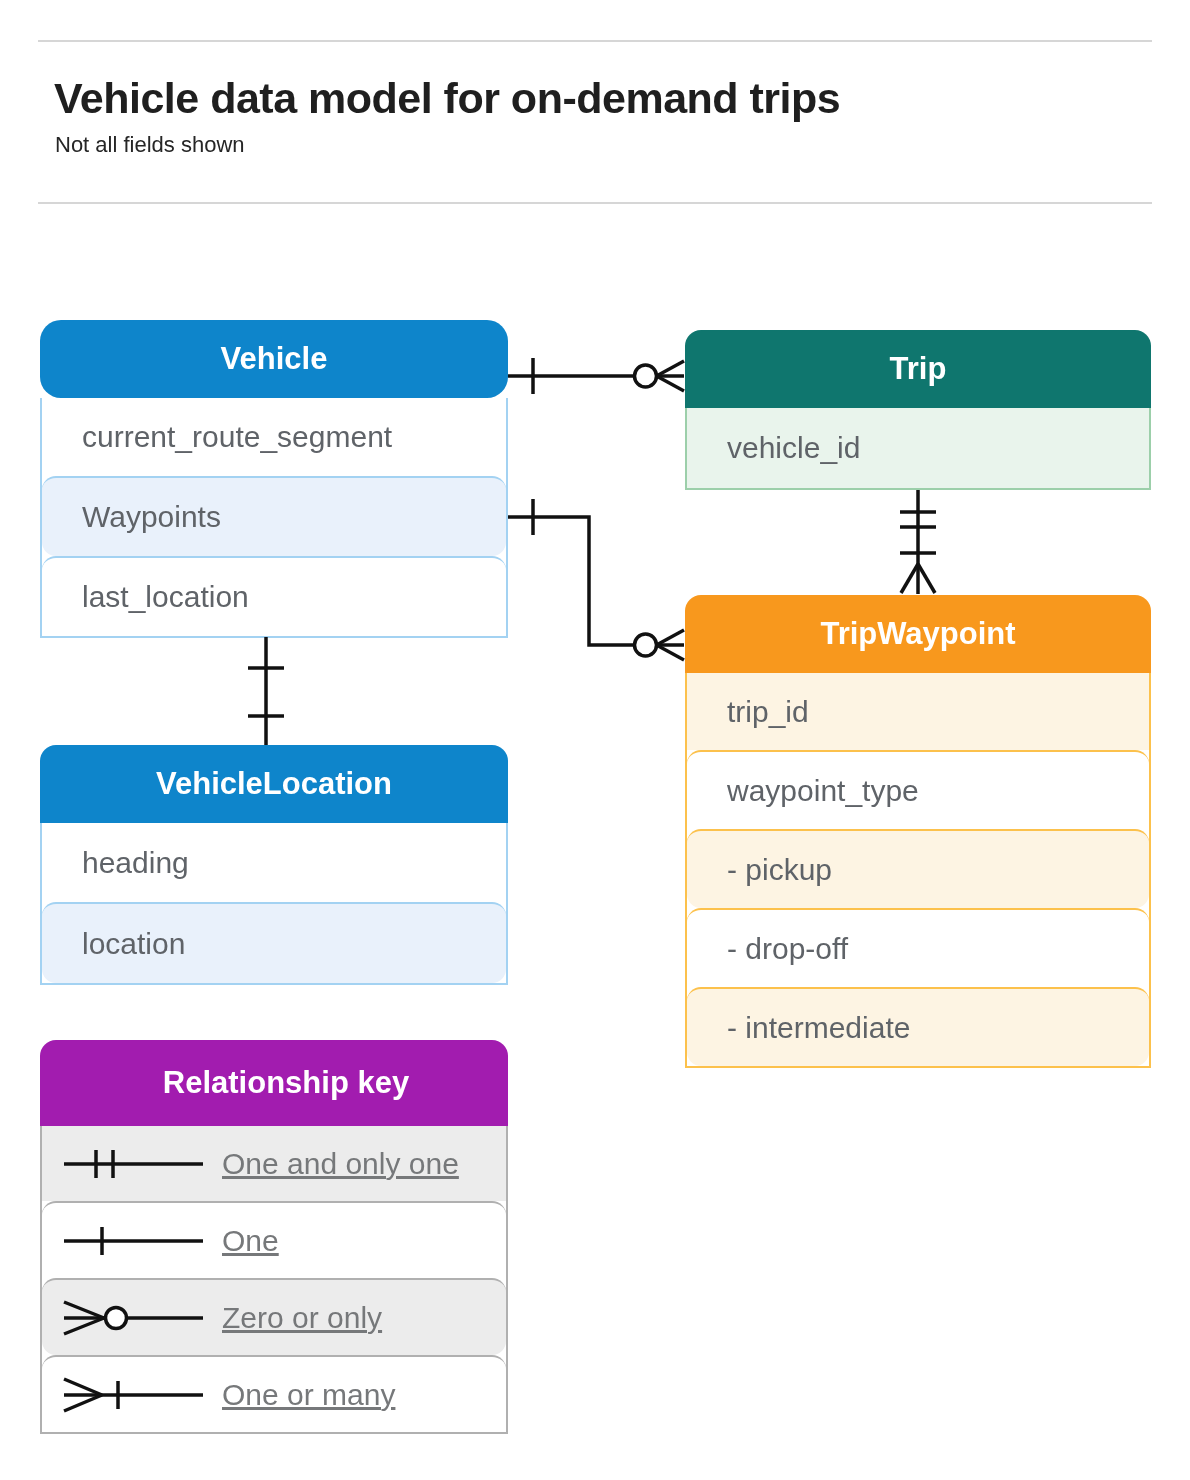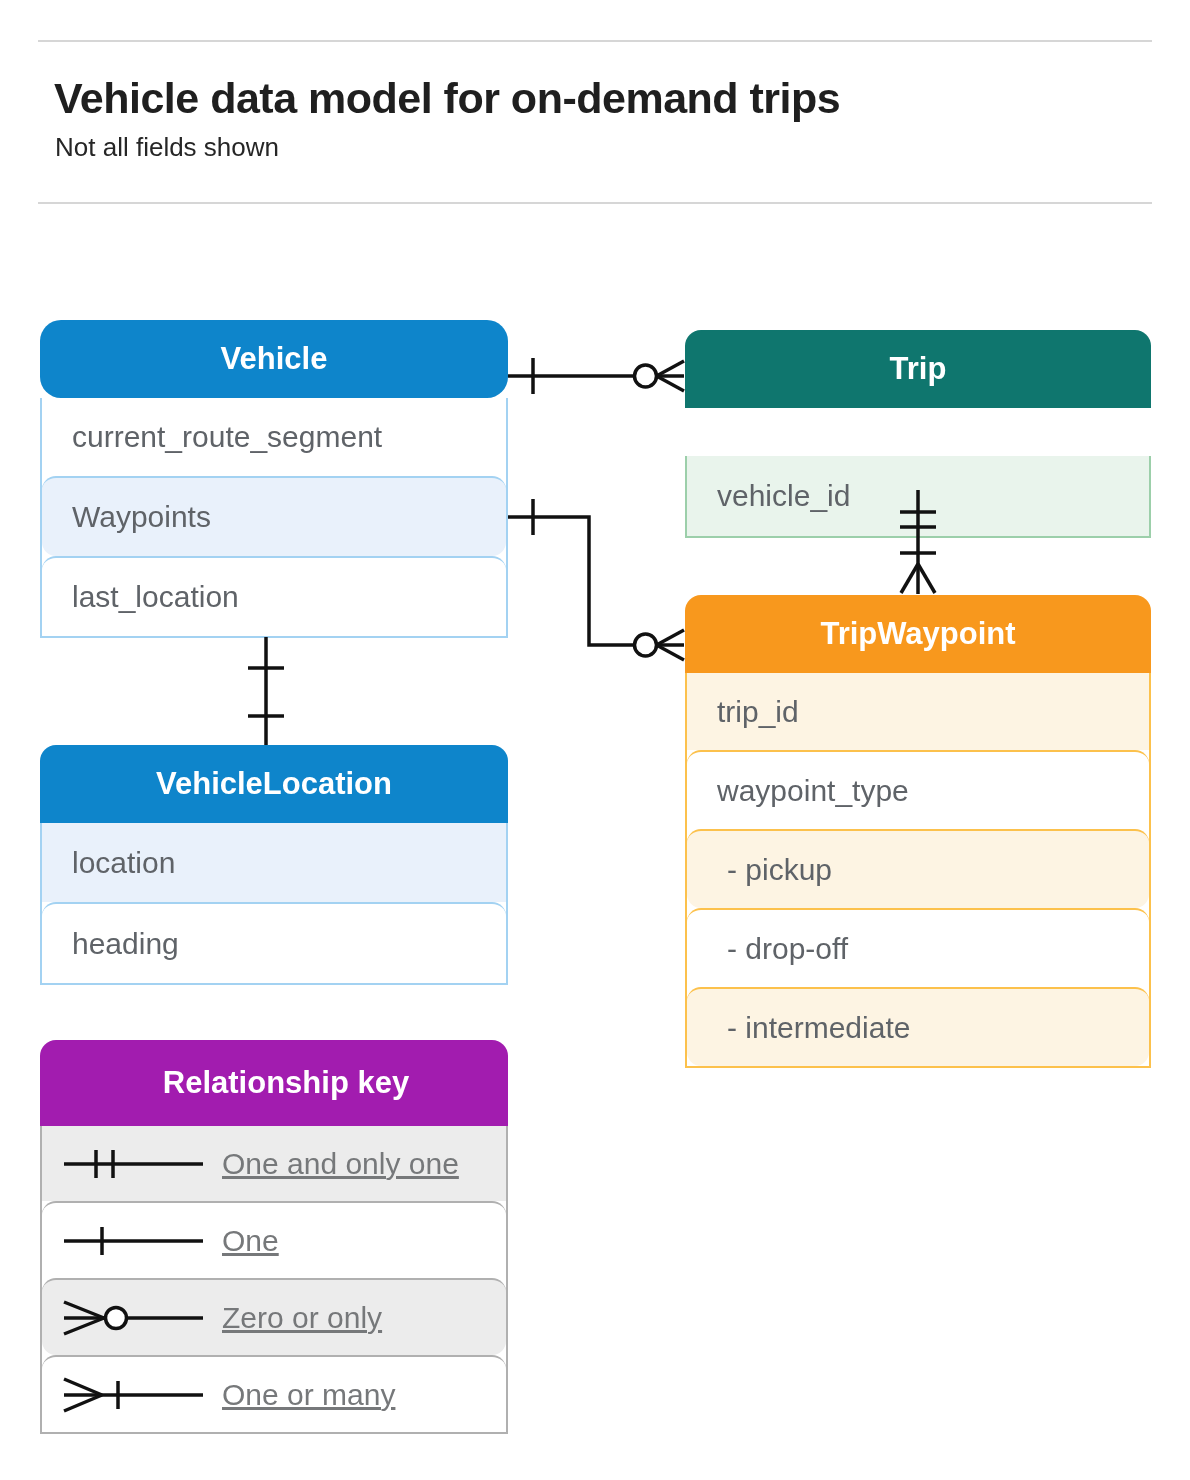--- a/index.html
+++ b/index.html
@@ -2,35 +2,35 @@
 <html><head>
 <meta charset="utf-8">
 <style>
   html,body{margin:0;padding:0;background:#fff;}
   .canvas{
     position:relative;width:1190px;height:1480px;background:#fff;
     font-family:"Liberation Sans", sans-serif;overflow:hidden;
   }
   .rule{position:absolute;left:38px;width:1114px;height:2px;background:#d6d6d6;}
   .page-title{position:absolute;left:54px;top:74px;font-size:43px;font-weight:700;color:#1f1f1f;letter-spacing:-0.5px;}
-  .page-subtitle{position:absolute;left:55px;top:132px;font-size:26px;color:#262626;}
+  .page-subtitle{position:absolute;left:55px;top:132px;font-size:22px;color:#262626;}
 
   .entity{position:absolute;}
   .hdr{height:78px;display:flex;align-items:center;justify-content:center;
        color:#fff;font-size:31px;font-weight:700;border-radius:16px 16px 0 0;}
   .rows{border-width:0 2px 2px 2px;border-style:solid;background:#fff;}
-  .row{height:78px;display:flex;align-items:center;padding-left:30px;
+  .row{height:78px;display:flex;align-items:center;padding-left:40px;
        font-size:30px;color:#5f6368;background:#fff;}
   .row:not(:first-child){border-top:2px solid;border-radius:14px;}
   .row.sub{padding-left:40px;}
 
   .e-blue .rows,.e-blue .row:not(:first-child){border-color:#a3d2f2;}
   .e-blue .tint{background:#e9f1fb;}
   .e-green .rows,.e-green .row:not(:first-child){border-color:#9ccfaa;}
-  .e-green .tint{background:#e9f4ec;margin-top:48px;}
+  .e-green .tint{background:#e9f4ec;}
   .e-orange .rows,.e-orange .row:not(:first-child){border-color:#fcc14c;}
   .e-orange .tint{background:#fdf4e3;}
   .e-gray .rows,.e-gray .row:not(:first-child){border-color:#b0b0b0;}
   .e-gray .tint{background:#ececec;}
 
   #vehicle{left:40px;top:320px;width:468px;}
   #trip{left:685px;top:330px;width:466px;}
   #trip .row{height:80px;}
   #tripwaypoint{left:685px;top:595px;width:466px;}
   #tripwaypoint .row{height:77px;}
@@ -81,22 +81,22 @@
       <div class="row">waypoint_type</div>
       <div class="row tint sub">- pickup</div>
       <div class="row sub">- drop-off</div>
       <div class="row tint sub">- intermediate</div>
     </div>
   </div>
 
   <div class="entity e-blue" id="vehiclelocation">
     <div class="hdr" style="background-color: rgb(14, 133, 203);">VehicleLocation</div>
     <div class="rows">
+      <div class="row">heading</div>
       <div class="row tint">location</div>
-      <div class="row">heading</div>
     </div>
   </div>
 
   <div class="entity e-gray" id="relationship-key">
     <div class="hdr" style="background-color: #a21caf; padding-left: 24px;">Relationship key</div>
     <div class="rows">
       <div class="row tint">
         <svg class="key-symbol" width="150" height="44" viewBox="0 0 150 44">
           <line x1="6" y1="22" x2="145" y2="22"></line>
           <line x1="38" y1="8" x2="38" y2="36"></line>

